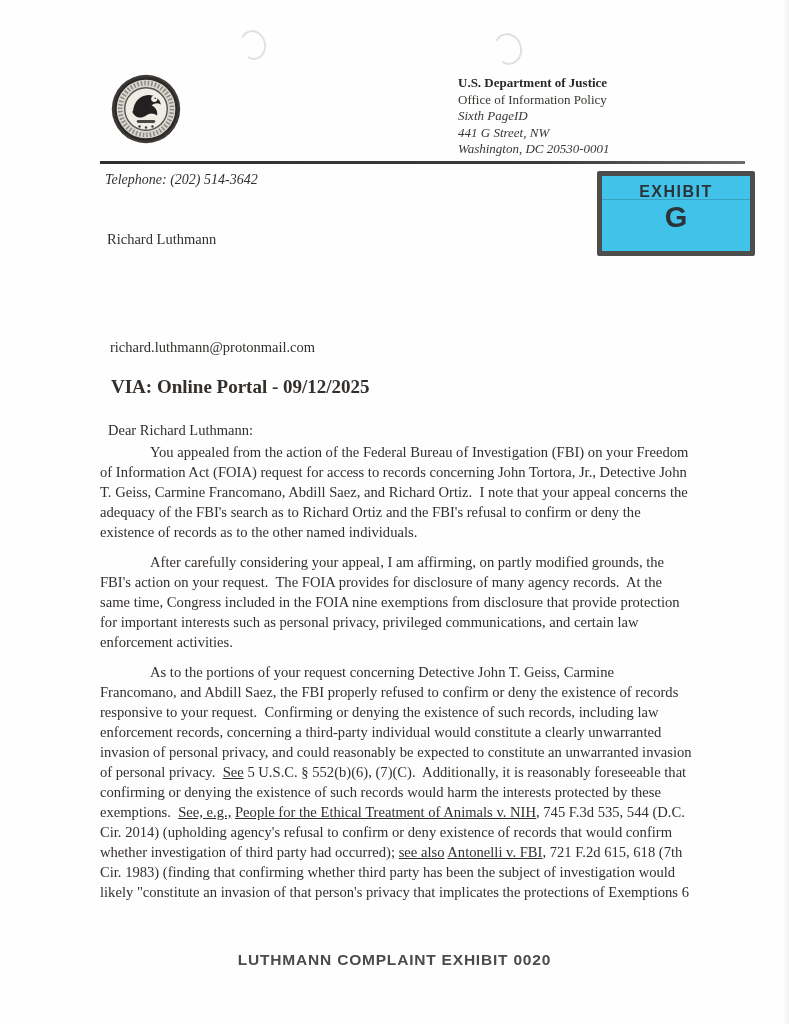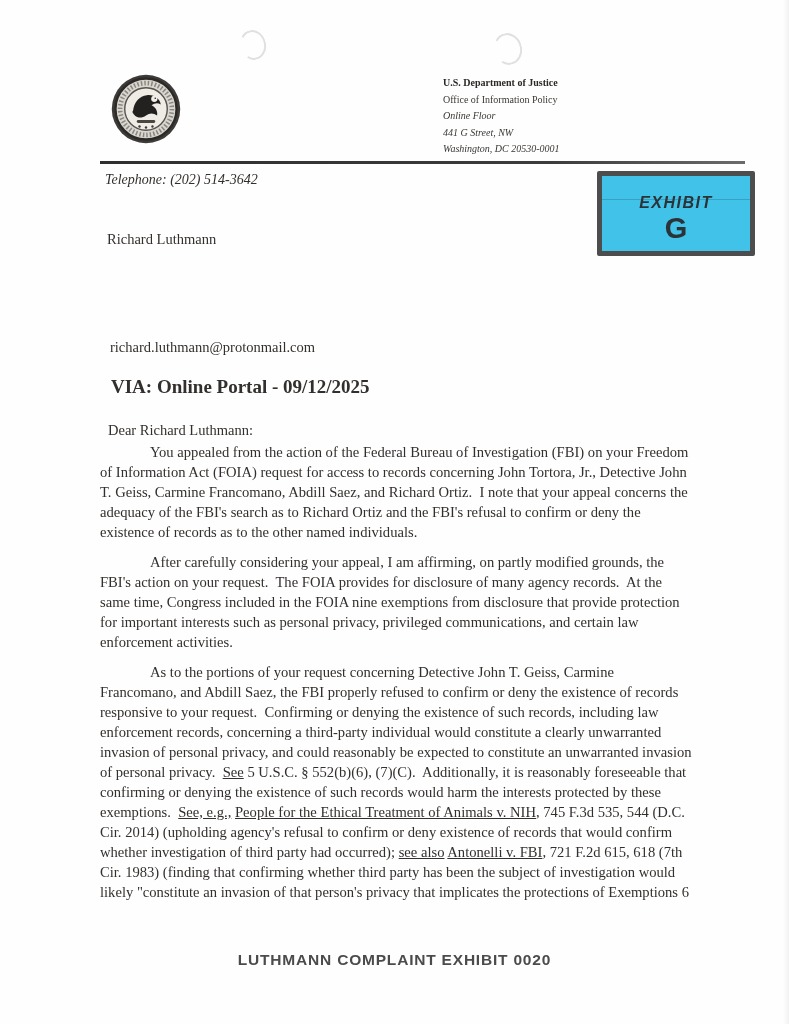--- a/index.html
+++ b/index.html
@@ -28,40 +28,40 @@
   }
   .curl { position:absolute; border:2px solid #e0e0e0; border-left-color:transparent;
           border-radius:50%; transform:rotate(-15deg); }
   .curl-1 { top:30px; left:240px; width:26px; height:30px; }
   .curl-2 { top:33px; left:494px; width:28px; height:32px; }
 
   
   .seal { position:absolute; top:72px; left:109px; width:74px; height:74px; }
 
   
-  .letterhead { position:absolute; top:75px; left:443px; font-size:10px; line-height:16.5px; }
+  .letterhead { position:absolute; top:75px; left:458px; font-size:13px; line-height:16.5px; }
   .letterhead .agency { font-weight:bold; color:#2b2826; }
   .letterhead .office { color:#3a3733; }
   .letterhead .addr { font-style:italic; color:#3a3733; }
 
   .rule { position:absolute; top:161px; left:100px; width:645px; height:3px;
           background:linear-gradient(to right,#2f2f2f 0%,#3c3c3c 70%,#6b6b6b 100%); }
 
   .telephone { position:absolute; top:172px; left:105px; font-style:italic; font-size:14px; }
 
   
   .stamp {
     position:absolute; top:171px; left:597px; width:158px; height:85px;
     background:#41c2e8; border:5px solid #4d4d4d; border-radius:2px;
     text-align:center; font-family:"Liberation Sans", sans-serif;
   }
   .stamp::after { content:""; position:absolute; left:0; right:0; top:30%; height:1px;
                   background:rgba(40,60,70,0.25); }
-  .stamp .stamp-label { margin-top:18px; font-size:16px; font-weight:bold; color:#2b3338;
-                        letter-spacing:1.5px; font-style:italic; }
+  .stamp .stamp-label { margin-top:7px; font-size:16px; font-weight:bold; color:#2b3338;
+                        letter-spacing:1.5px; }
   .stamp .stamp-letter { font-size:29px; font-weight:bold; color:#2b3338; line-height:32px; }
 
   .recipient-name { position:absolute; top:231px; left:107px; font-size:14.5px; }
 
   .re-block { position:absolute; top:260px; left:410px; font-size:14.5px;
               display:grid; grid-template-columns:38px auto; row-gap:15px; }
 
   .email { position:absolute; top:339px; left:110px; font-size:14.5px; }
   .via   { position:absolute; top:376px; left:111px; font-size:19px; font-weight:bold; }
   .salutation { position:absolute; top:422px; left:108px; font-size:14.5px; }
@@ -101,21 +101,21 @@
       <rect x="30" y="52" width="20" height="3" rx="1.5" fill="#4a4743"></rect>
       <circle cx="33" cy="59" r="1.3" fill="#3d3a37"></circle>
       <circle cx="40" cy="60" r="1.3" fill="#3d3a37"></circle>
       <circle cx="47" cy="59" r="1.3" fill="#3d3a37"></circle>
     </svg>
   </div>
 
   <div class="letterhead">
     <div class="agency">U.S. Department of Justice</div>
     <div class="office">Office of Information Policy</div>
-    <div class="addr">Online Floor</div>
+    <div class="addr">Sixth PageID</div>
     <div class="addr">441 G Street, NW</div>
     <div class="addr">Washington, DC 20530-0001</div>
   </div>
 
   <div class="rule"></div>
 
   <div class="telephone">Telephone: (202) 514-3642</div>
 
   <div class="stamp" style="background: rgb(65, 194, 232); border-color: rgb(77, 77, 77);">
     <div class="stamp-label">EXHIBIT</div>

